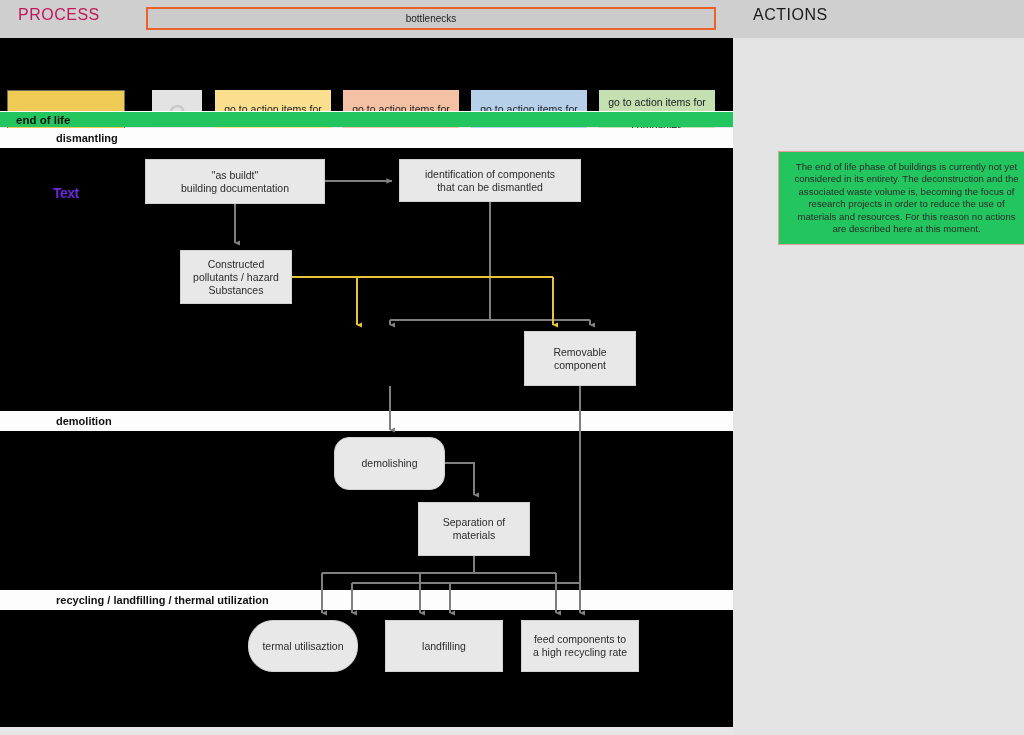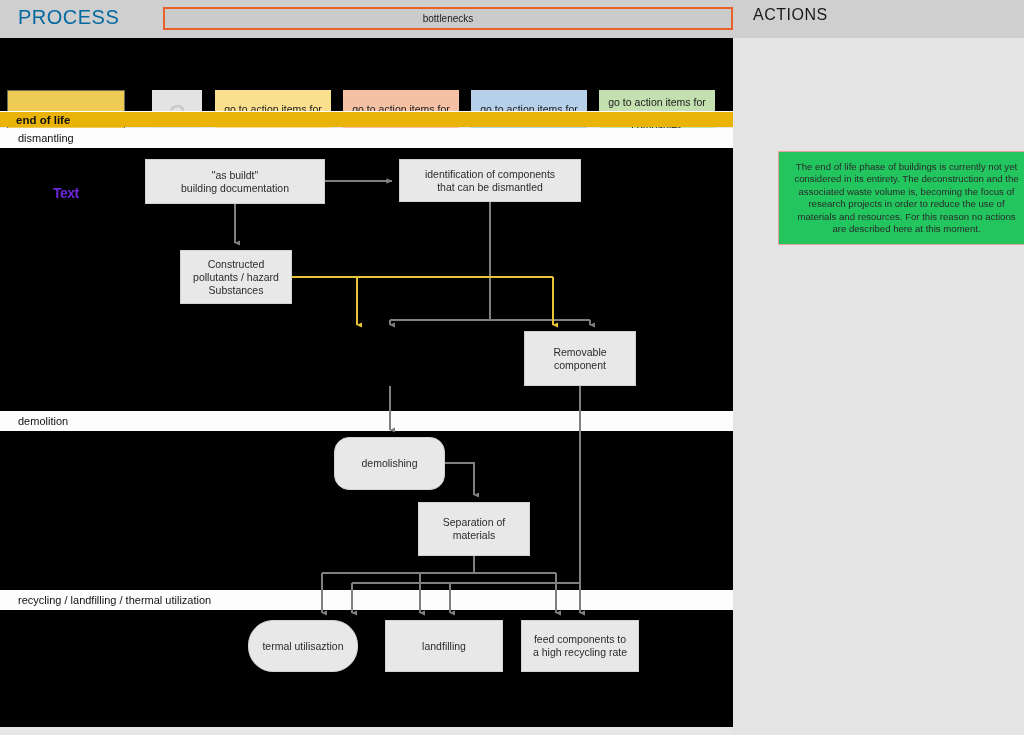--- a/index.html
+++ b/index.html
@@ -12,27 +12,27 @@
   }
   #app { position: relative; width: 1024px; height: 735px; background: #e6e6e6; }
 
   
   #process-header {
     position: absolute; left: 0; top: 0; width: 733px; height: 38px;
     background: #cfcfcf;
   }
   #process-title {
     position: absolute; left: 18px; top: 6px;
-    font-size: 20px; letter-spacing: .5px; color: #0369a1; font-weight: 400;
+    font-size: 16px; letter-spacing: .5px; color: #be185d; font-weight: 400;
   }
   #bottlenecks-box {
     position: absolute; left: 146px; top: 7px; width: 570px; height: 23px;
     background: #cbcbcb; border: 2px solid #e8622a;
     display: flex; align-items: center; justify-content: center;
-    font-size: 10px; color: #222; margin-left: 17px;
+    font-size: 10px; color: #222;
   }
 
   
   #toolbar {
     position: absolute; left: 0; top: 38px; width: 733px; height: 73px;
     background: #000;
   }
   .tbtn {
     position: absolute; top: 52px;
     display: flex; align-items: center; justify-content: center; text-align: center;
@@ -43,28 +43,28 @@
   #btn-help { left: 152px; width: 50px; height: 50px; background: #e3e3e3;
               font-size: 30px; color: #c9c9c9; font-weight: 300; }
   #btn-owners { left: 215px; width: 116px; height: 50px; background: #fadf8e; }
   #btn-municipality { left: 343px; width: 116px; height: 50px; background: #f5c1a4; }
   #btn-planners { left: 471px; width: 116px; height: 50px; background: #b6d0e9; }
   #btn-construction { left: 599px; width: 116px; height: 50px; background: #c4e0b1; }
 
   
   .band-phase {
     position: absolute; left: 0; width: 733px; height: 16px;
-    background: #eab308; color: #111; font-weight: bold; font-size: 11.5px;
+    background: #22c55e; color: #111; font-weight: bold; font-size: 11.5px;
     padding-left: 16px; display: flex; align-items: center;
     border-top: 1px solid #fff;
   }
   .band-sub {
     position: absolute; left: 0; width: 733px; height: 20px;
-    background: #fdfdfd; color: #111; font-weight: normal; font-size: 11px;
-    padding-left: 18px; display: flex; align-items: center;
+    background: #fdfdfd; color: #111; font-weight: bold; font-size: 11px;
+    padding-left: 56px; display: flex; align-items: center;
   }
   #band-endoflife { top: 111px; }
   #band-dismantling { top: 128px; }
   #band-demolition { top: 411px; }
   #band-recycling { top: 590px; }
 
   
   .canvas {
     position: absolute; left: 0; width: 733px; background: #000;
   }

